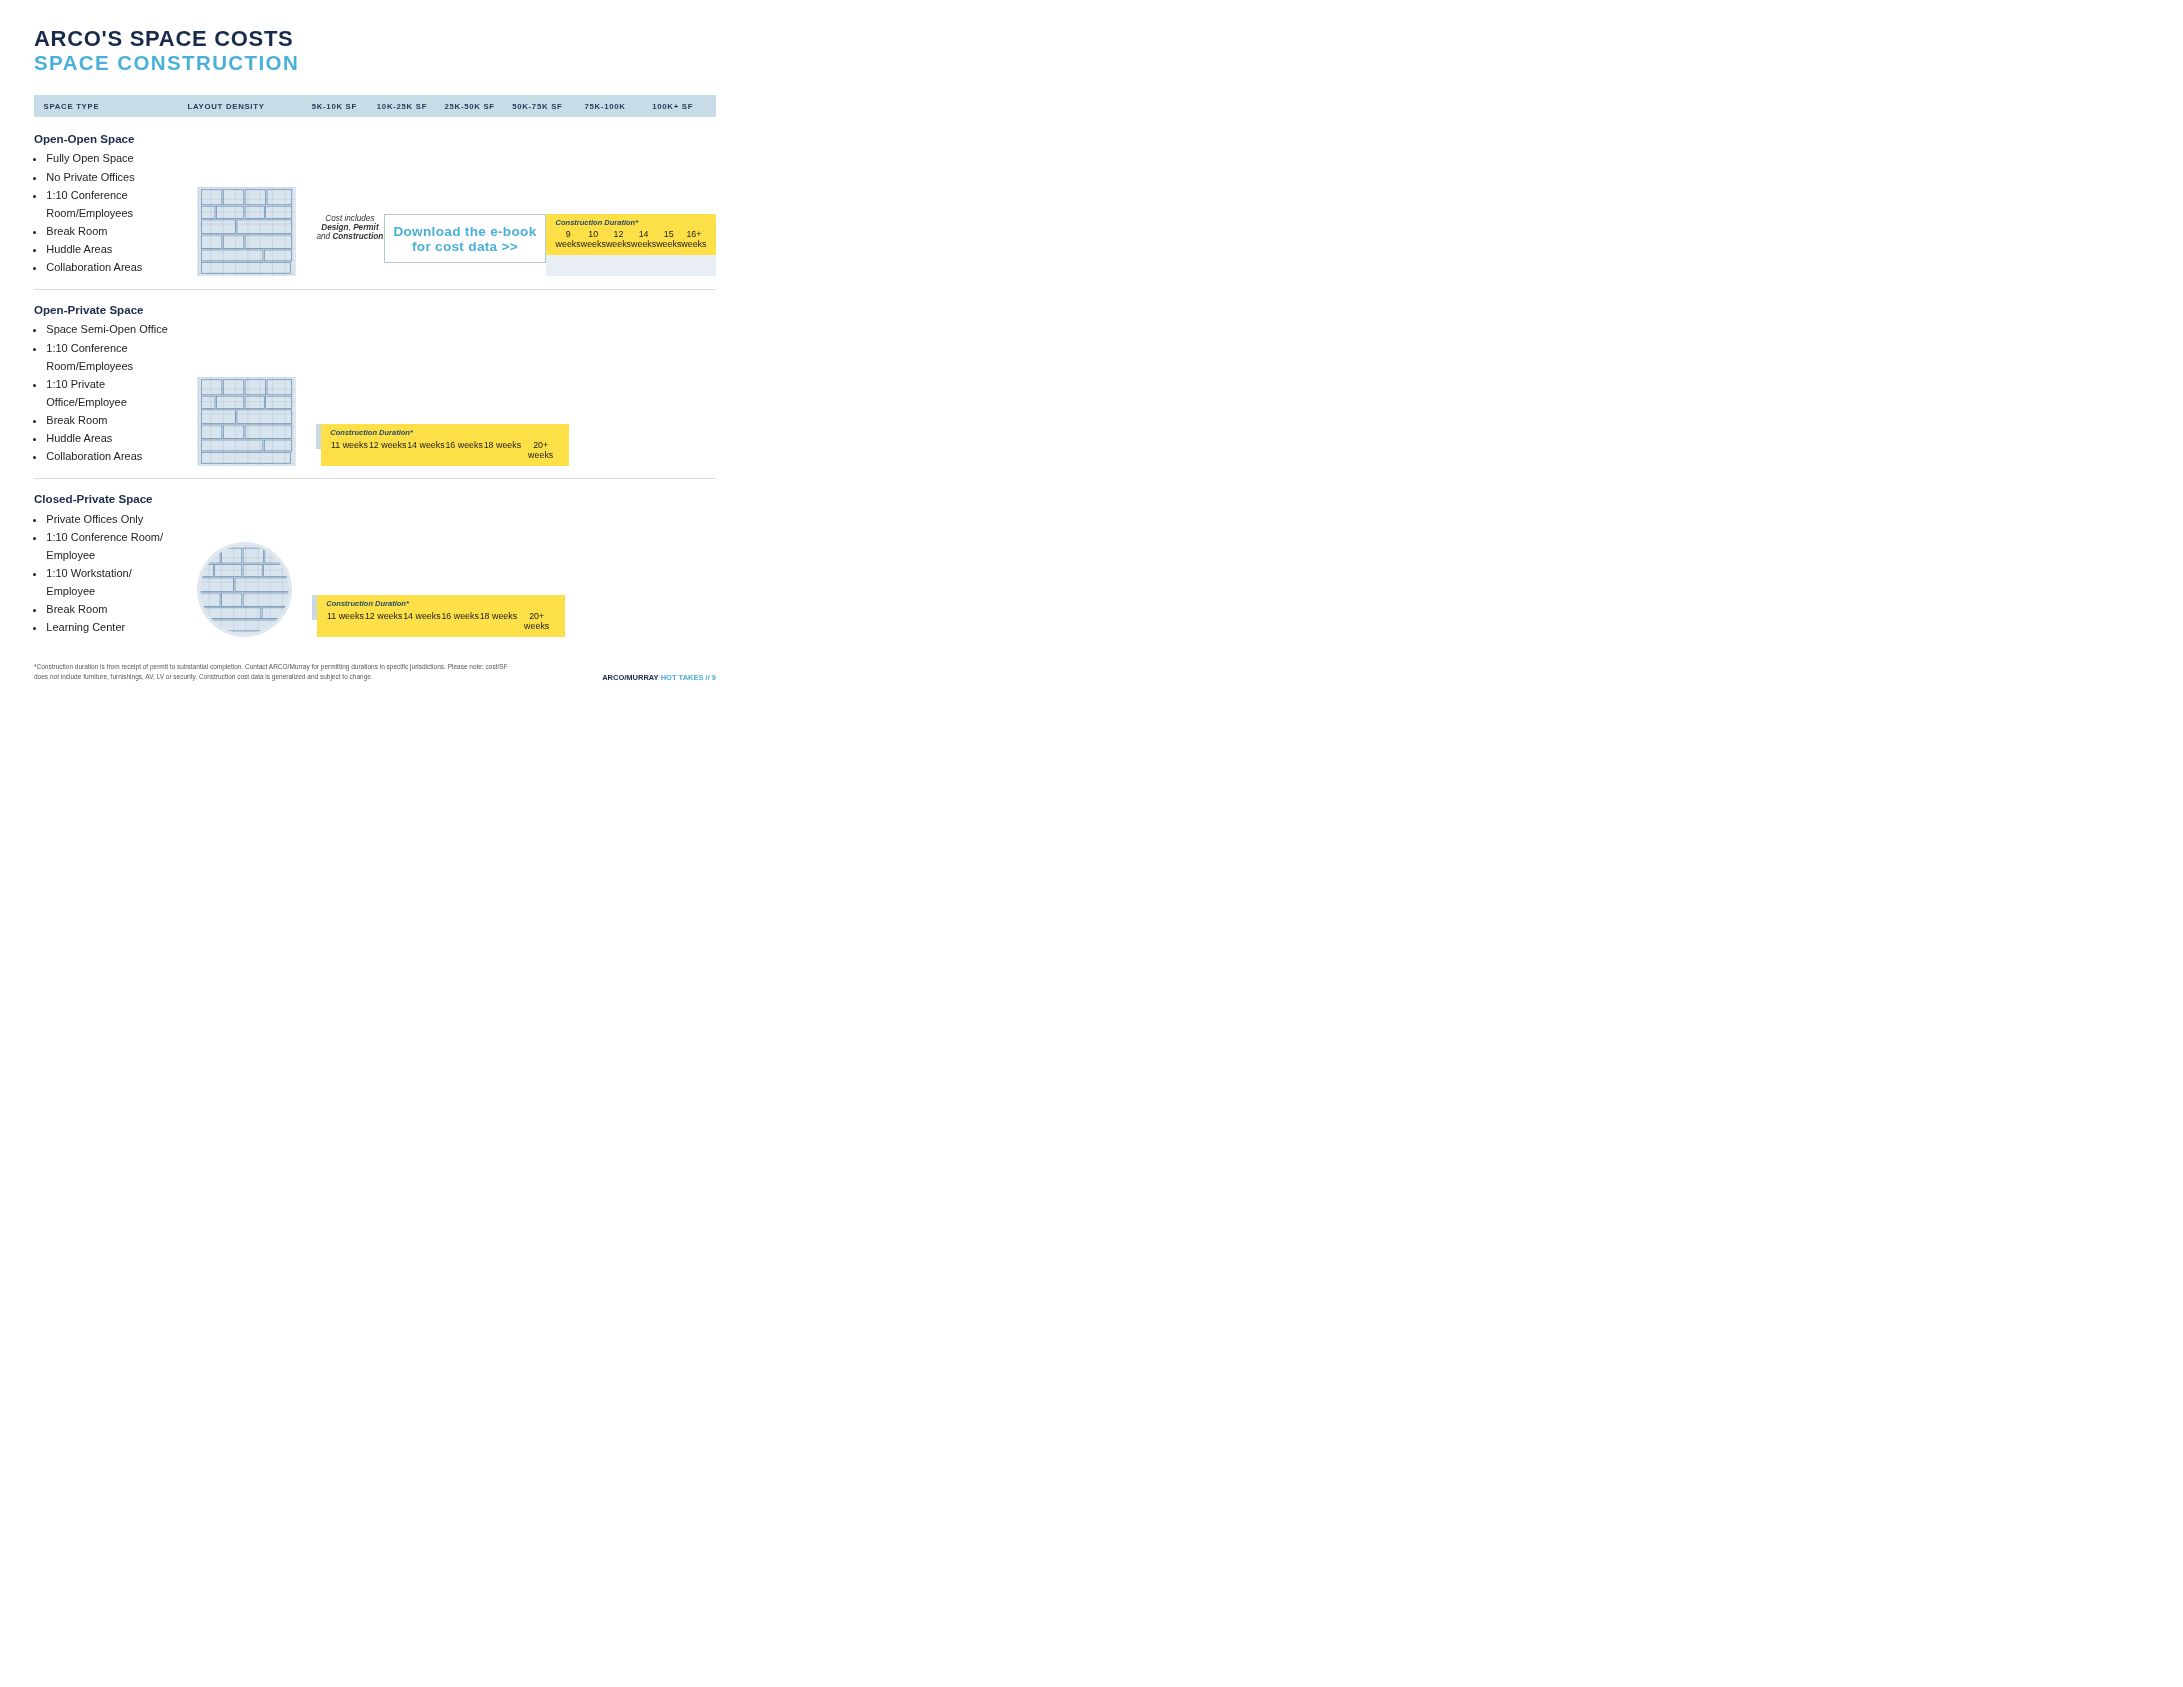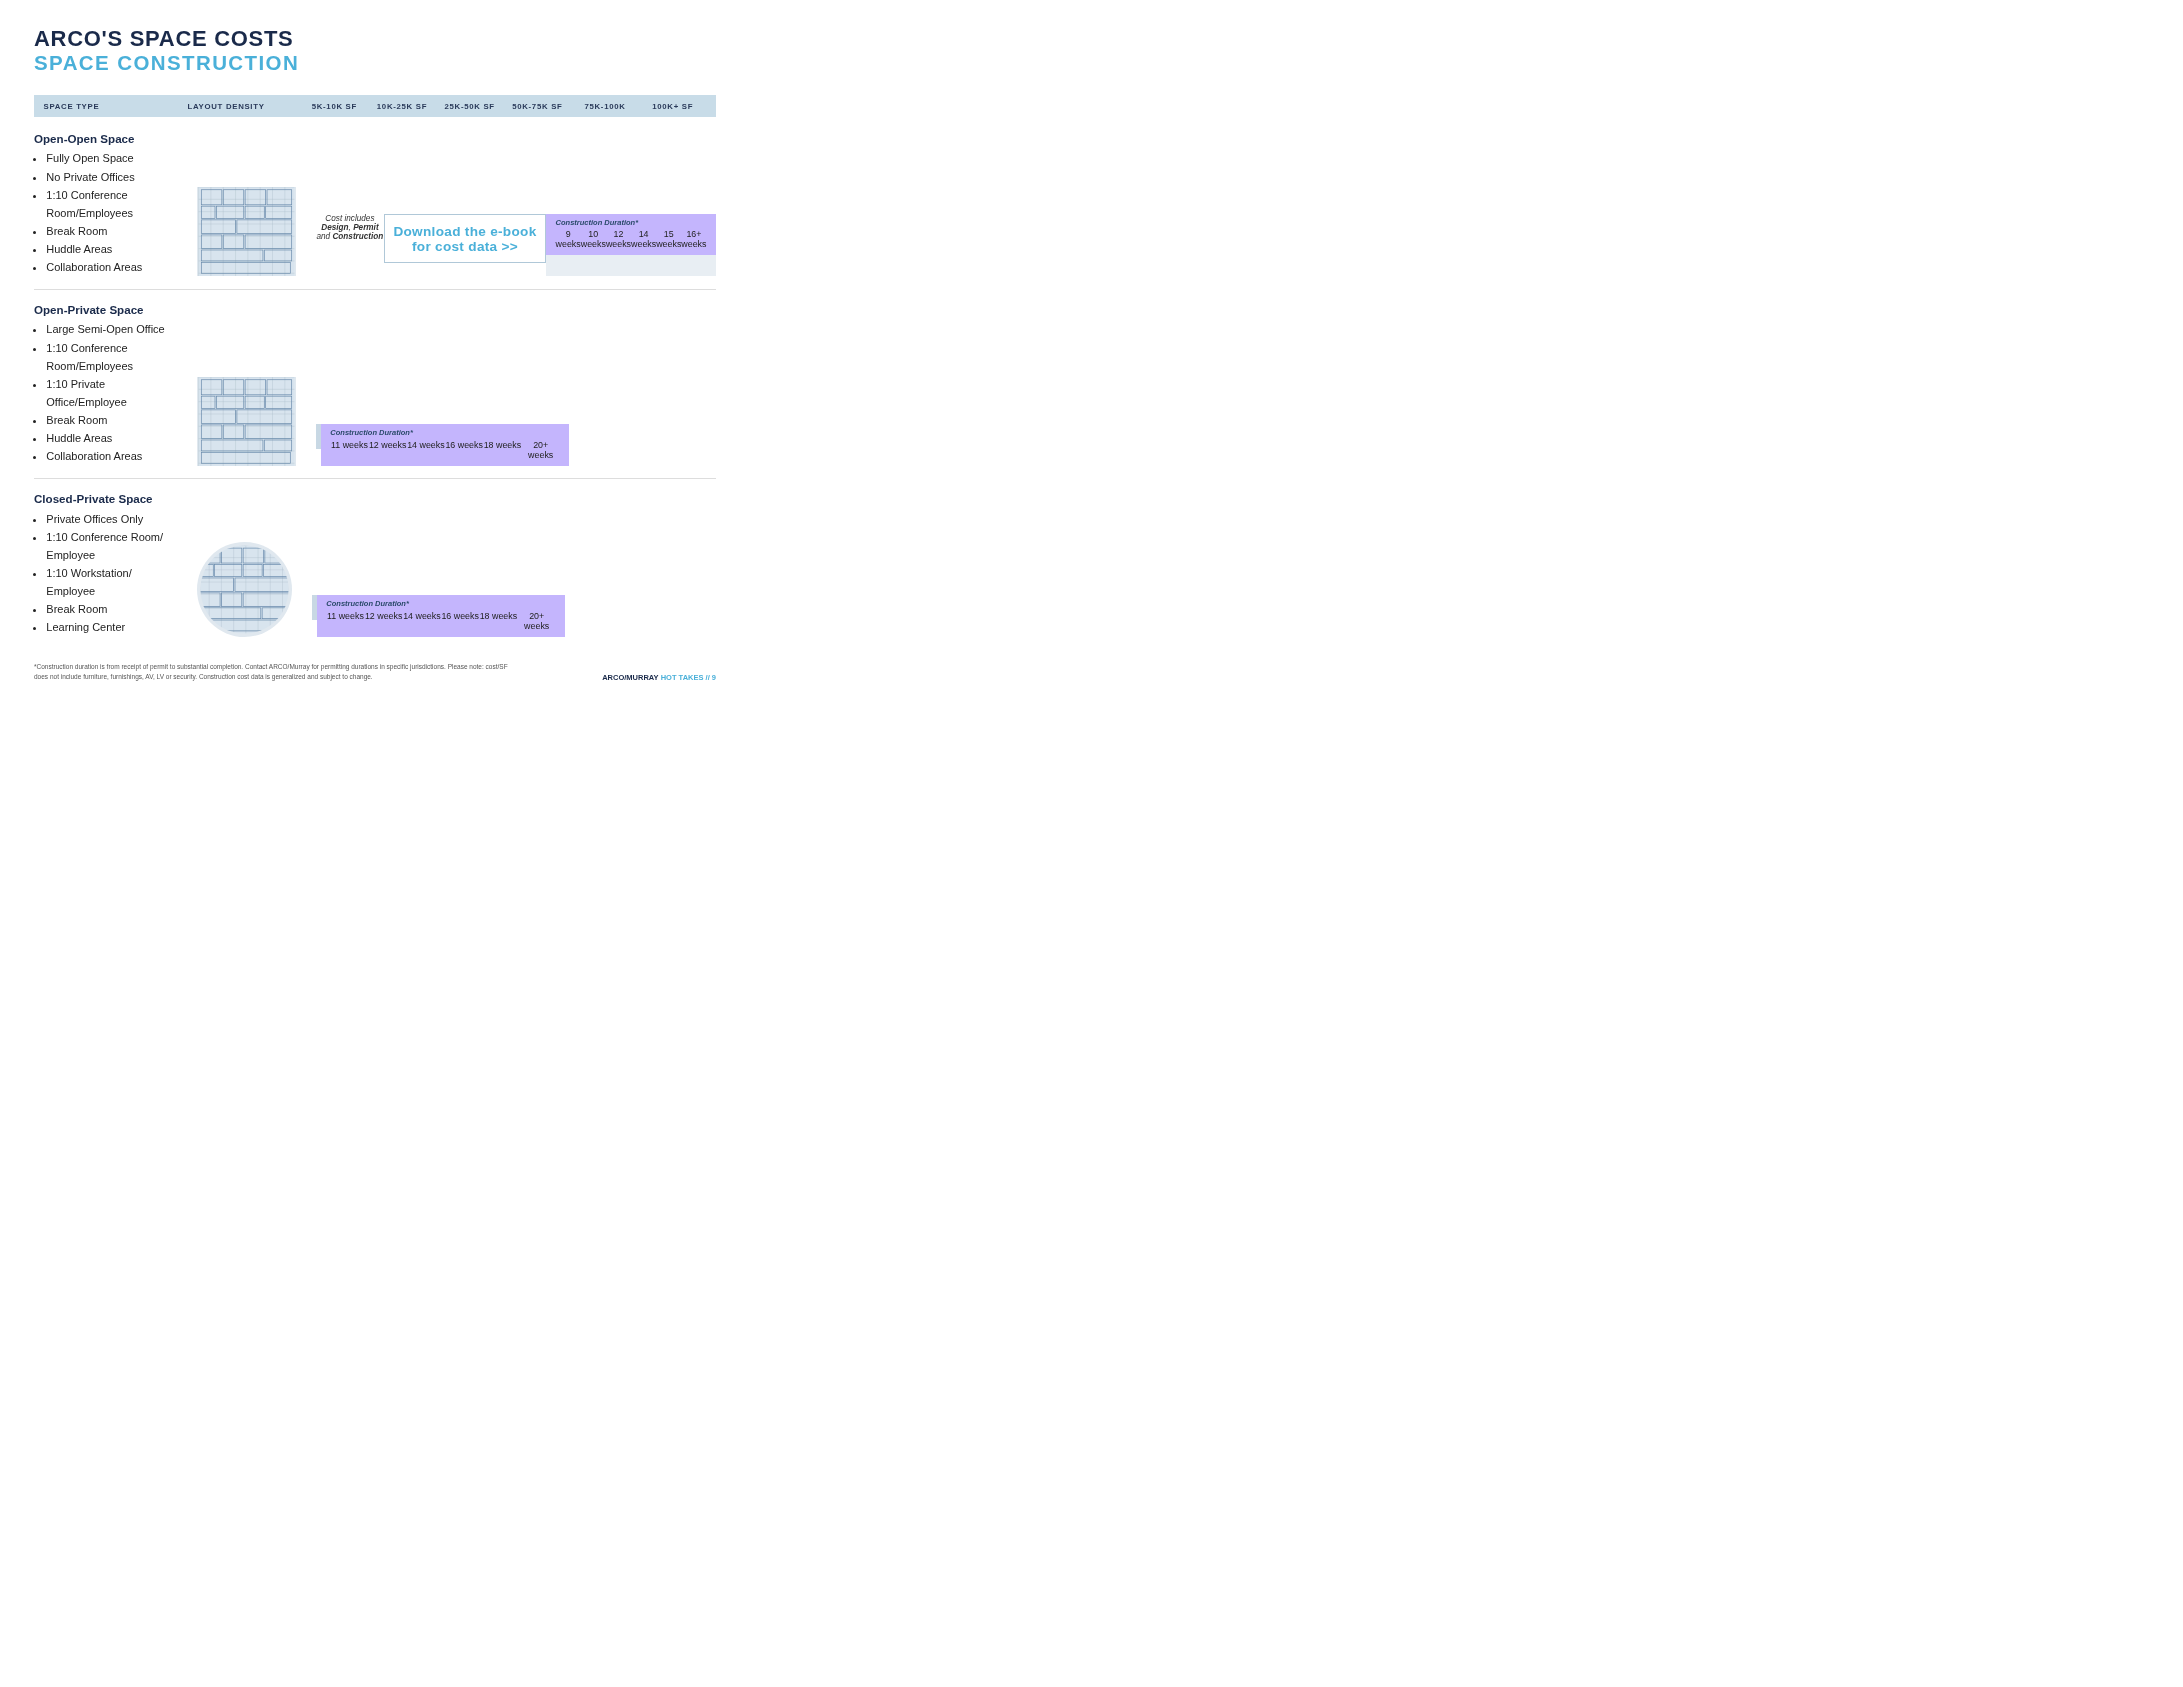--- a/index.html
+++ b/index.html
@@ -131,21 +131,21 @@
       cursor: pointer;
     }
 
     
     .data-block {
       background: #e8eef3;
       padding: 0;
       margin-bottom: 0;
     }
     .data-block-bottom {
-      background: #c4b5fd;
+      background: #fde047;
       padding: 4.1px 9.5px 5.5px 9.5px;
     }
     .duration-label {
       font-size: 7.5px;
       font-style: italic;
       font-weight: 700;
       color: #2a4a6a;
       margin-bottom: 2.7px;
     }
     .duration-row {
@@ -269,21 +269,21 @@
               <div class="duration-col">16+ weeks</div>
             </div>
           </div>
         </div>
       </div>
     </div>
     <div class="section">
       <div class="section-left">
         <div class="section-title">Open-Private Space</div>
         <ul class="section-bullets">
-          <li>Large Semi-Open Office</li>
+          <li>Space Semi-Open Office</li>
           <li>1:10 Conference Room/Employees</li>
           <li>1:10 Private Office/Employee</li>
           <li>Break Room</li>
           <li>Huddle Areas</li>
           <li>Collaboration Areas</li>
         </ul>
       </div>
       <div class="section-image">
         <svg width="100%" height="100%" viewBox="0 0 140 130">
           <rect x="0" y="0" width="140" height="130" fill="#d8e4ee"></rect>

